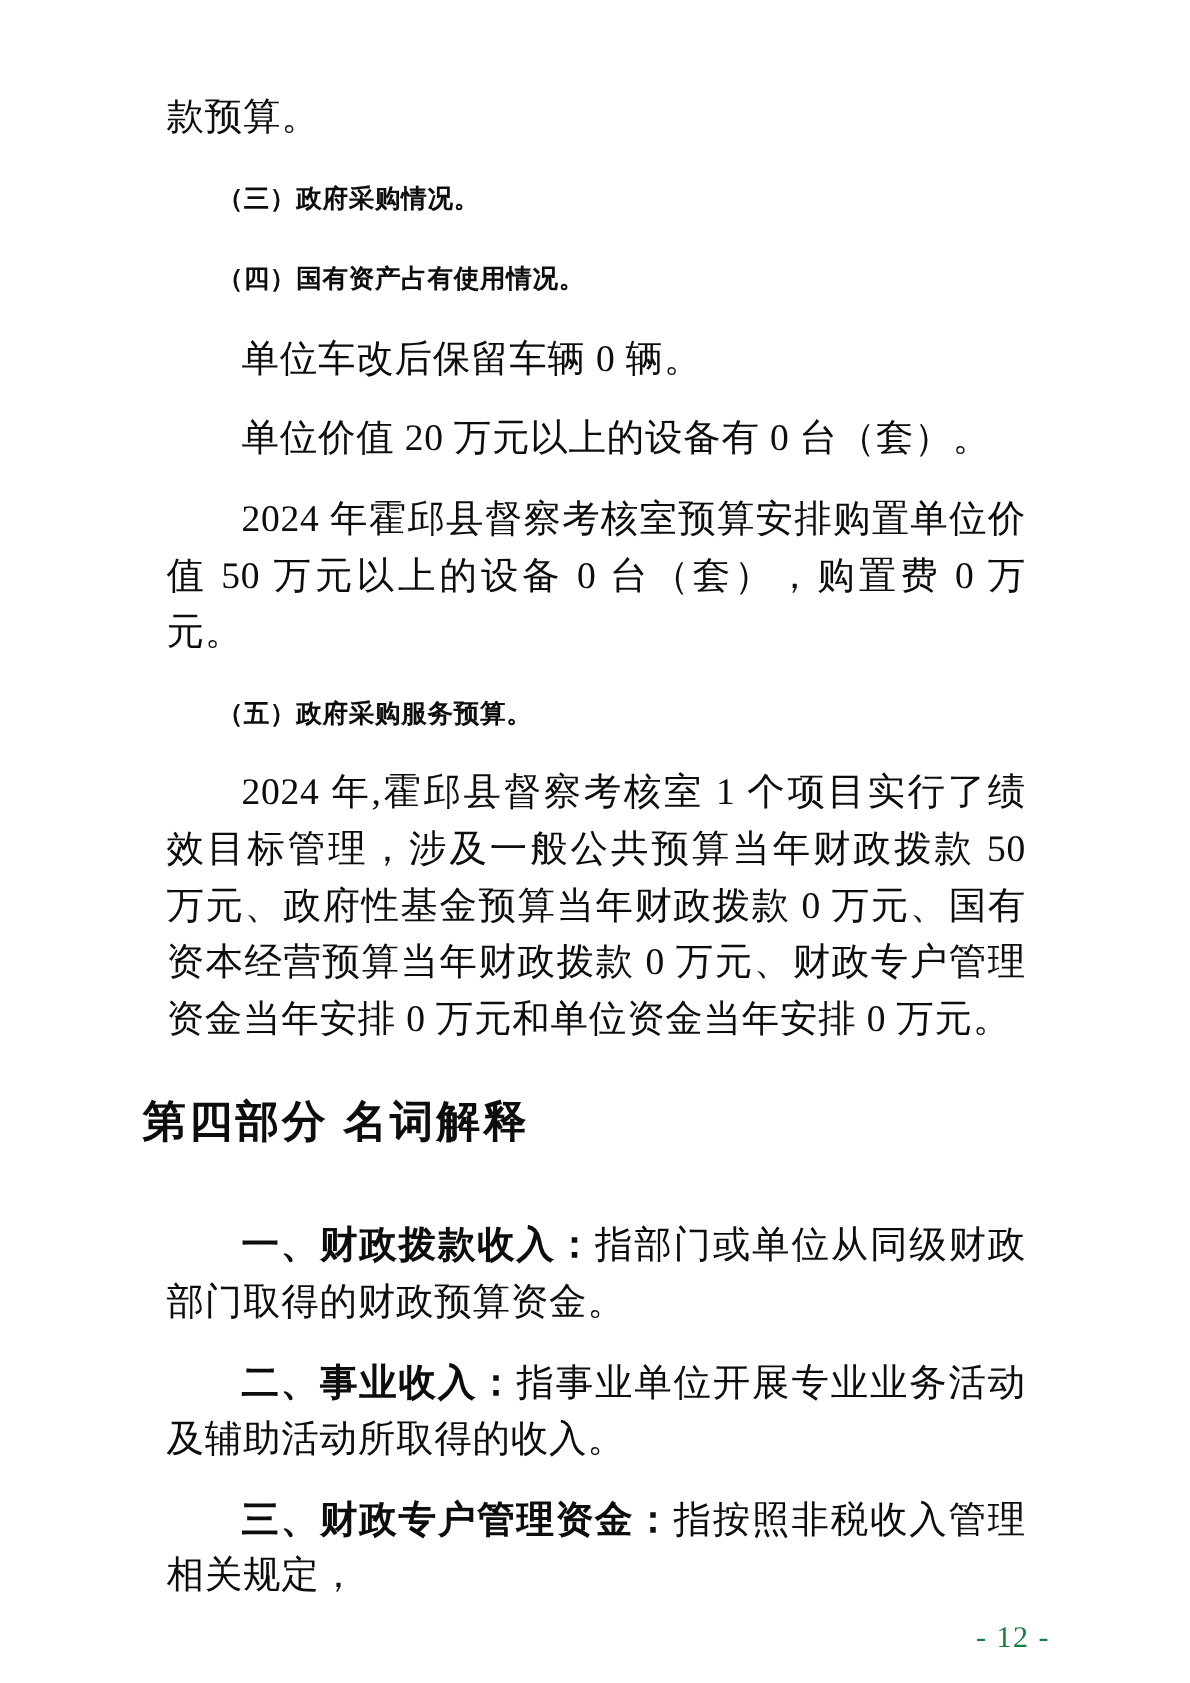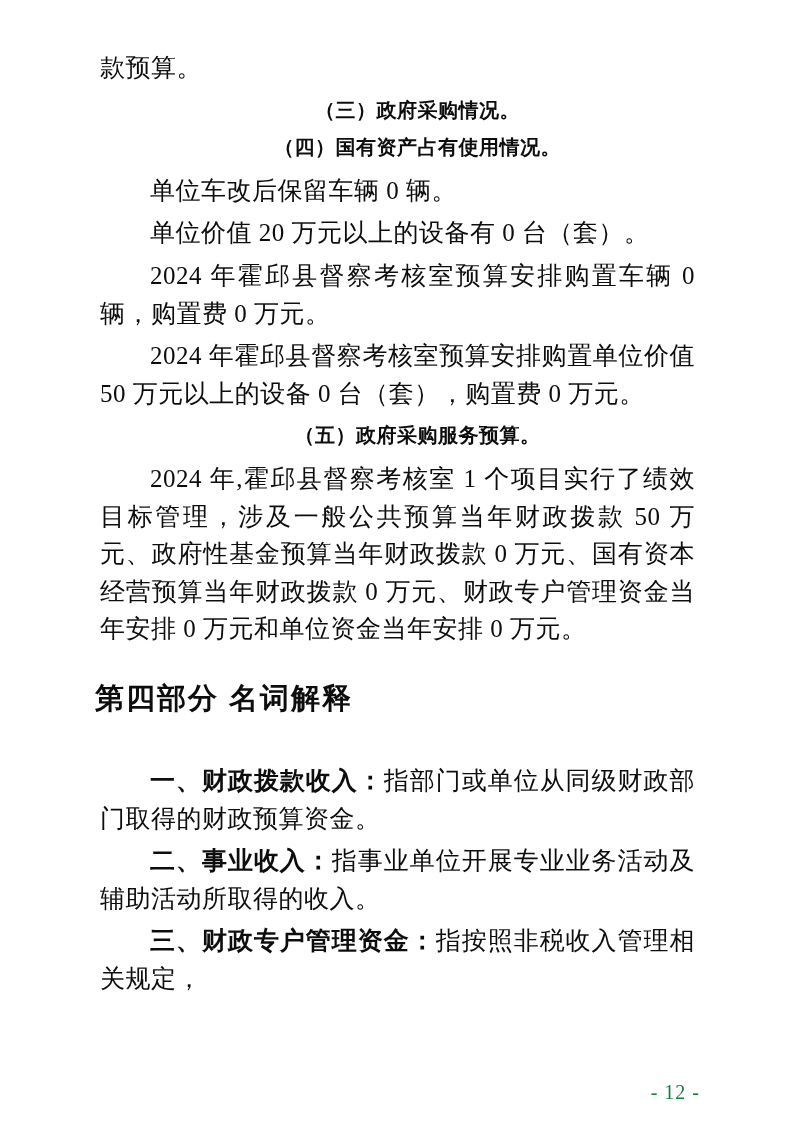--- a/index.html
+++ b/index.html
@@ -16,37 +16,36 @@
     font-family: "Liberation Serif", serif;
     overflow: hidden;
   }
   .content {
     position: absolute;
     left: 95px;
     top: 44px;
     width: 605px;
   }
   p.body {
-    margin: 5px;
+    margin: 16px;
     font-size: 25px;
     line-height: 37.6px;
     letter-spacing: 0.5px;
     text-align: justify;
     text-justify: inter-character;
   }
   .indent { text-indent: 2em; }
   h3.subheading {
-    margin: 0;
-    font-size: 20px;
+    margin: 16px;
+    font-size: 17px;
     line-height: 37.6px;
     letter-spacing: 0.5px;
     text-indent: 2em;
     font-weight: 700;
     font-family: "Liberation Sans", sans-serif;
-    text-align: center;
   }
   h2.part-heading {
     margin: 30px 0 44px 0;
     font-size: 29px;
     line-height: 40px;
     text-align: left;
     font-weight: 700;
     letter-spacing: 2px;
     font-family: "Liberation Sans", sans-serif;
   }
@@ -71,21 +70,20 @@
 <div class="page">
   <div class="content">
 
     <p class="body">款预算。</p>
 
     <h3 class="subheading">（三）政府采购情况。</h3>
 
     <h3 class="subheading">（四）国有资产占有使用情况。</h3>
     <p class="body indent">单位车改后保留车辆 0 辆。</p>
     <p class="body indent">单位价值 20 万元以上的设备有 0 台（套）。</p>
-    <p class="body indent">2024 年霍邱县督察考核室预算安排购置车辆 0 辆，购置费 0 万元。</p>
     <p class="body indent">2024 年霍邱县督察考核室预算安排购置单位价值 50 万元以上的设备 0 台（套），购置费 0 万元。</p>
 
     <h3 class="subheading">（五）政府采购服务预算。</h3>
     <p class="body indent">2024 年,霍邱县督察考核室 1 个项目实行了绩效目标管理，涉及一般公共预算当年财政拨款 50 万元、政府性基金预算当年财政拨款 0 万元、国有资本经营预算当年财政拨款 0 万元、财政专户管理资金当年安排 0 万元和单位资金当年安排 0 万元。</p>
 
     <h2 class="part-heading">第四部分 名词解释</h2>
 
     <p class="body indent"><span class="term">一、财政拨款收入：</span><span>指部门或单位从同级财政部门取得的财政预算资金。</span></p>
     <p class="body indent"><span class="term">二、事业收入：</span><span>指事业单位开展专业业务活动及辅助活动所取得的收入。</span></p>
     <p class="body indent"><span class="term">三、财政专户管理资金：</span><span>指按照非税收入管理相关规定，</span></p>

